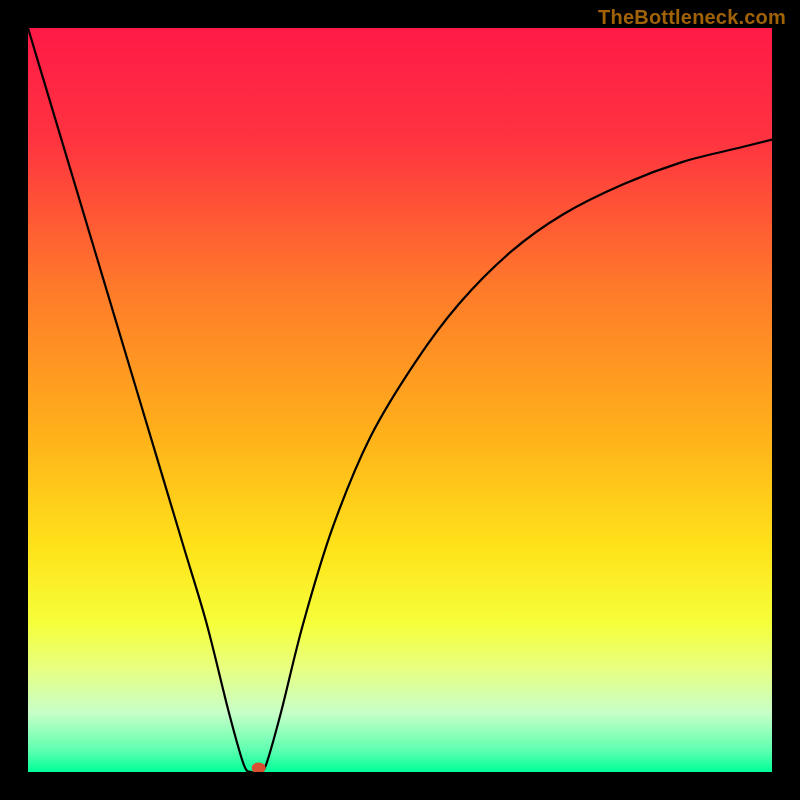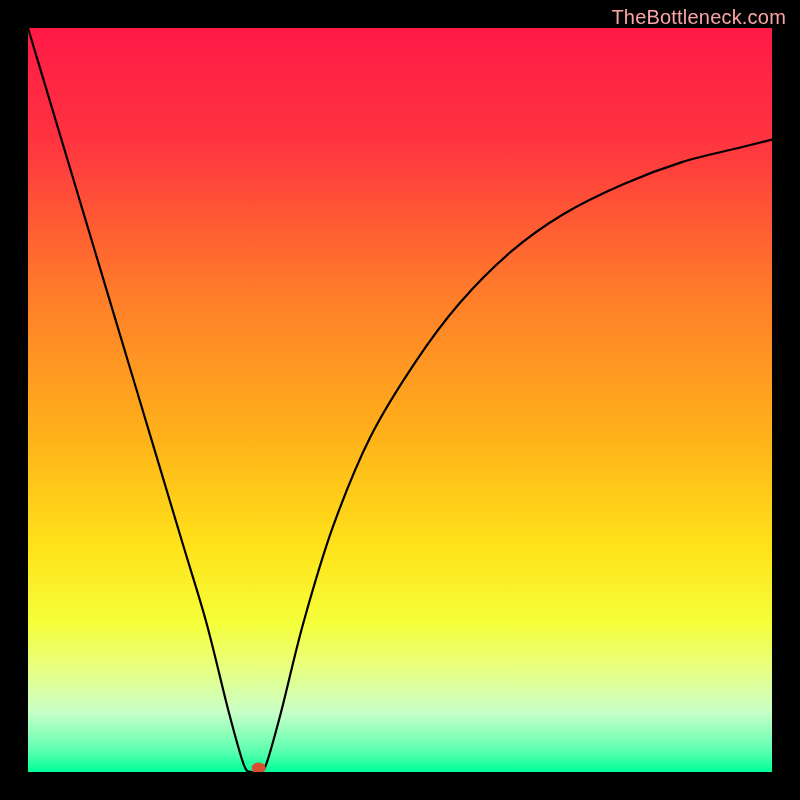--- a/index.html
+++ b/index.html
@@ -11,23 +11,23 @@
     width: 800px;
     height: 800px;
     background: #000;
     position: relative;
     font-family: Arial, sans-serif;
   }
   .watermark {
     position: absolute;
     top: 6px;
     right: 14px;
-    color: #fca5a5;
+    color: #a16207;
     font-size: 20px;
-    font-weight: 400;
+    font-weight: 700;
     z-index: 10;
     letter-spacing: 0.2px;
   }
   .frame {
     position: absolute;
     top: 28px;
     left: 28px;
     width: 744px;
     height: 744px;
     background: #000;

